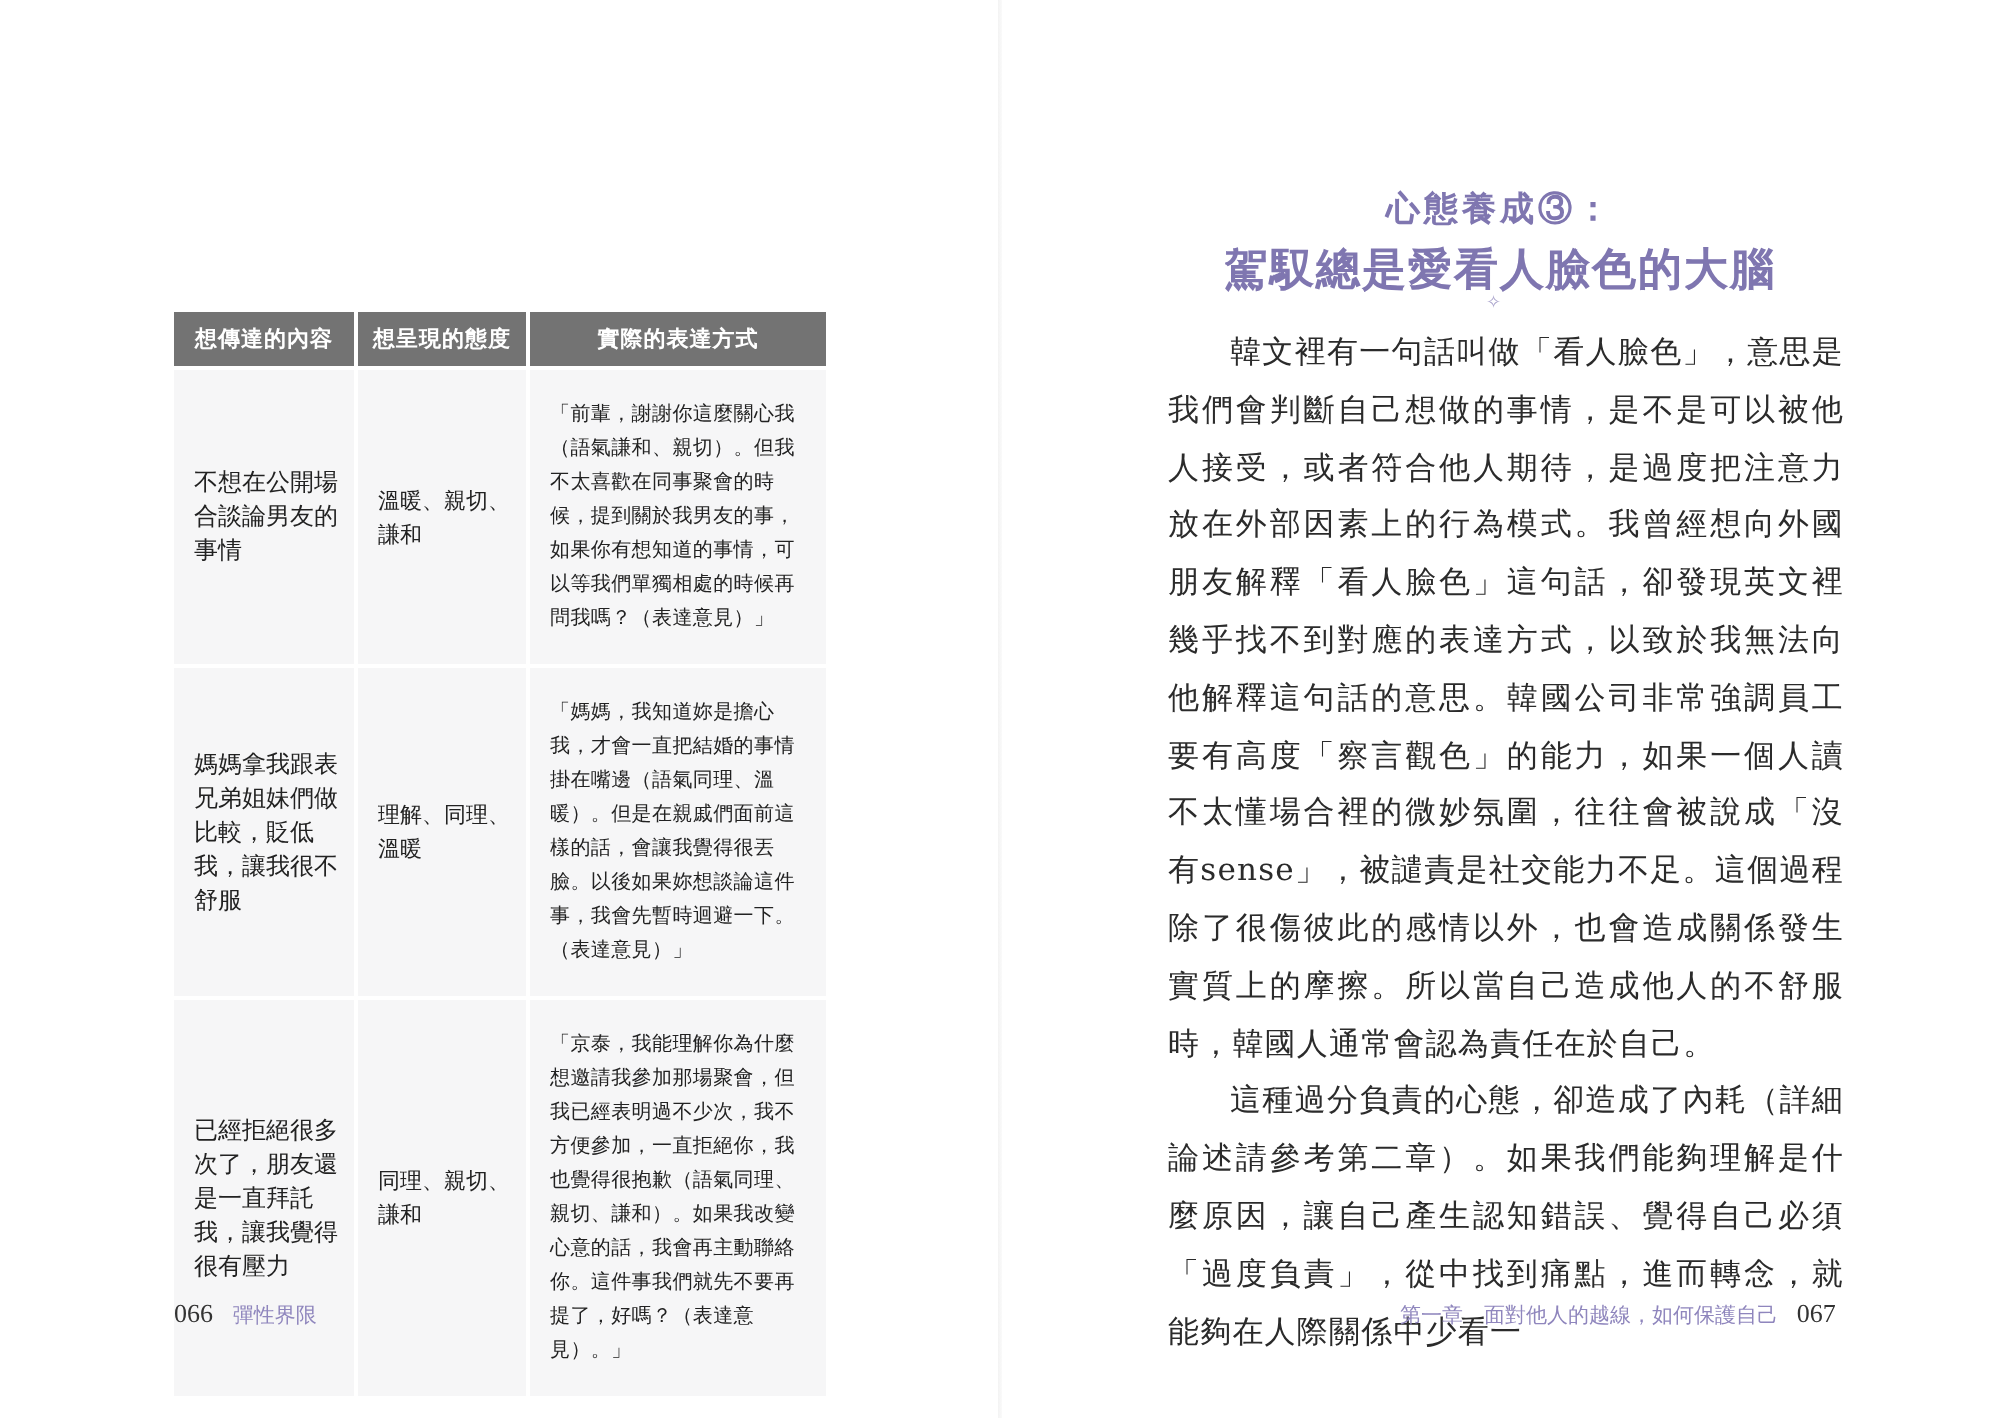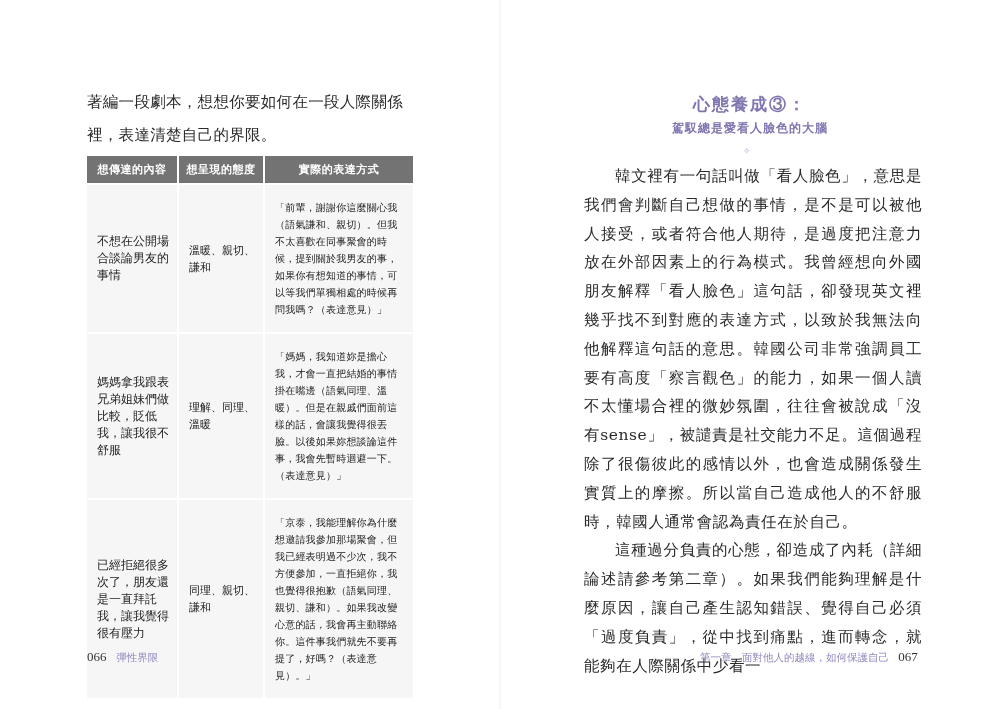--- a/index.html
+++ b/index.html
@@ -29,34 +29,33 @@
   td.c1 { width: 72px; font-weight: normal; font-size: 12px; line-height: 19px; }
   td.c2 { width: 66px; font-size: 11px; line-height: 18px; }
   td.c3 { font-size: 10px; line-height: 17.6px; padding: 10px 8px 12px 12px; letter-spacing: 0.2px; }
 
   .folio-left { position: absolute; left: 87px; top: 649px; font-size: 12px; color: #333; }
   .folio-left .pg { font-family: "Liberation Serif", serif; font-size: 13px; margin-right: 6px; }
   .folio-left .title { color: #8f86bd; font-size: 10.5px; }
 
   .heading { position: absolute; left: 570px; width: 360px; text-align: center; color: #7f76b0; font-weight: bold; }
   .heading .h1 { position: absolute; top: 93px; left: 0; width: 360px; font-size: 17px; letter-spacing: 2px; }
-  .heading .h2 { position: absolute; top: 120px; left: 0; width: 360px; font-size: 12px; letter-spacing: 1px; }
+  .heading .h2 { position: absolute; top: 120px; left: 0; width: 360px; font-size: 22px; letter-spacing: 1px; }
   .ornament { position: absolute; left: 743px; top: 146px; font-size: 9px; color: #a9a3cc; }
 
   .body-text { position: absolute; left: 584px; top: 162px; width: 338px; font-size: 15.5px; line-height: 28.8px; letter-spacing: 0.6px; color: #2b2b2b; text-align: justify; }
   .body-text p { margin: 0; text-indent: 2em; }
 
   .folio-right { position: absolute; left: 700px; top: 649px; width: 218px; font-size: 10.5px; color: #8f86bd; }
   .folio-right .pg { font-family: "Liberation Serif", serif; font-size: 13px; color: #333; margin-left: 6px; }
 </style>
 </head>
 <body>
 
 <div class="page page-left">
-  <div class="intro">著編一段劇本，想想你要如何在一段人際關係裡，表達清楚自己的界限。</div>
 
   <table class="script">
     <thead>
       <tr>
         <th>想傳達的內容</th>
         <th>想呈現的態度</th>
         <th>實際的表達方式</th>
       </tr>
     </thead>
     <tbody>

